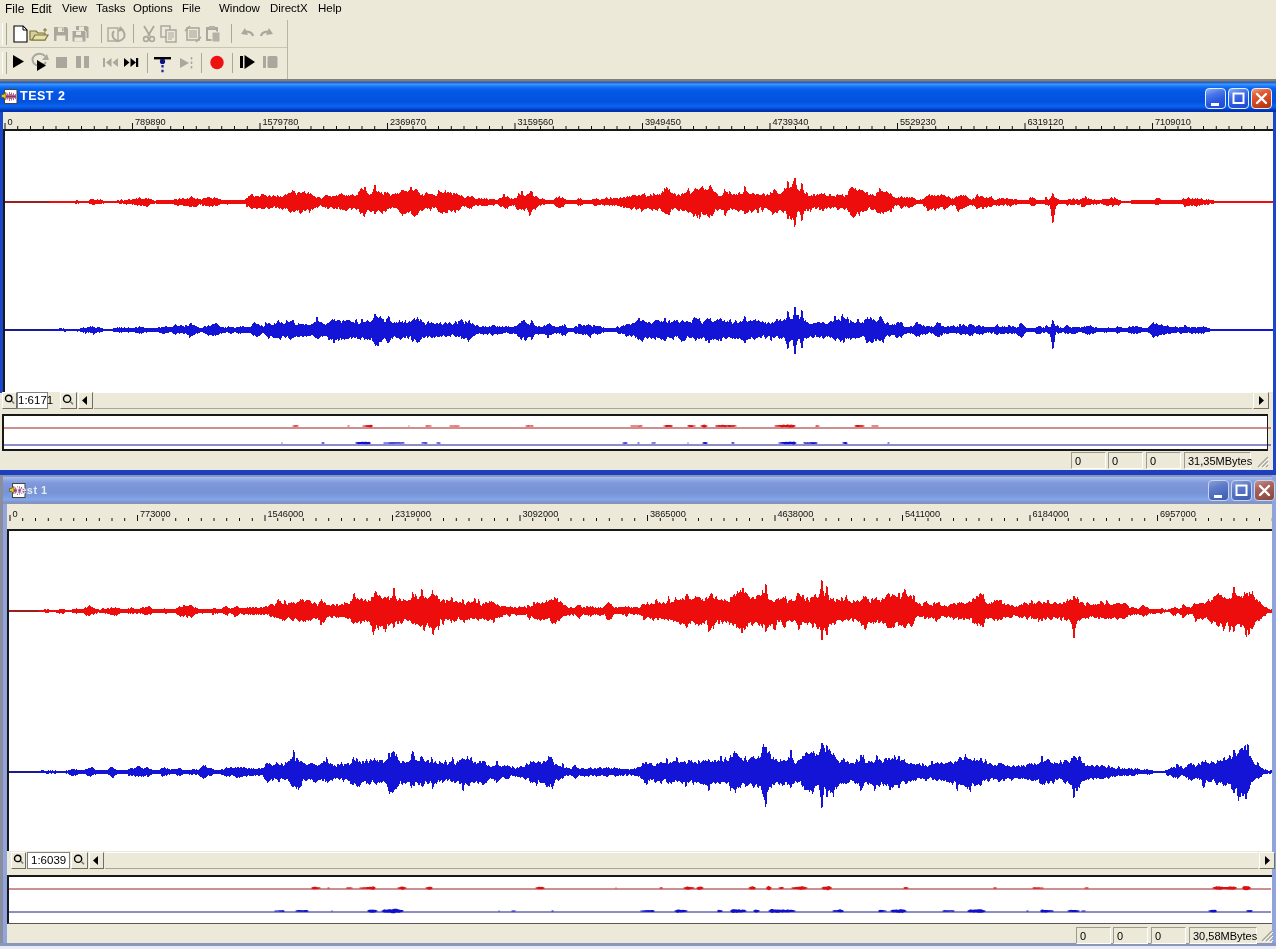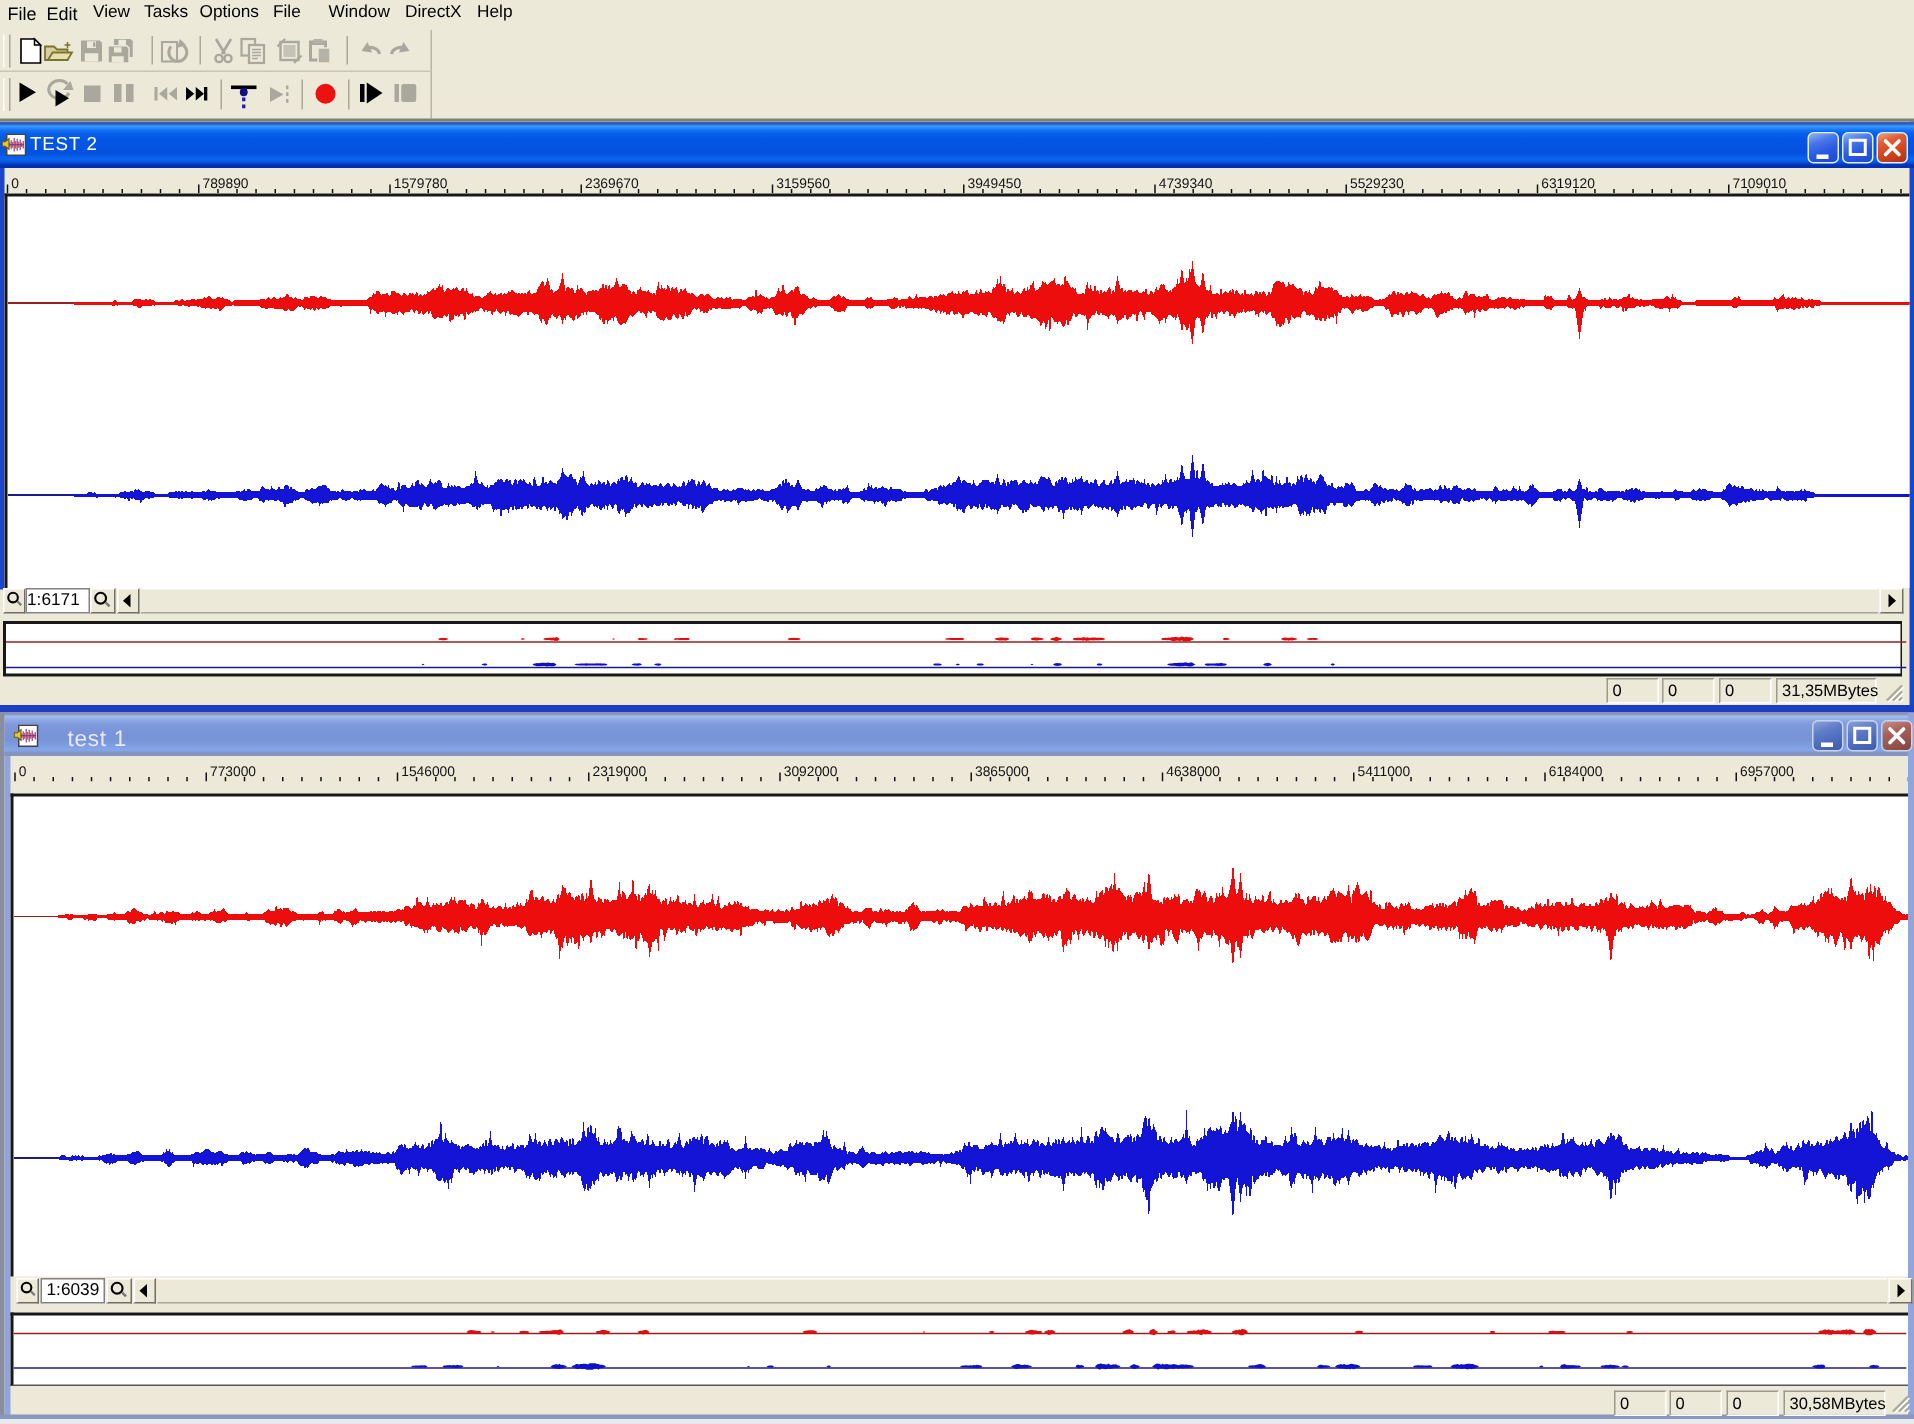--- a/index.html
+++ b/index.html
@@ -143,21 +143,21 @@
           <line x1="8.5" y1="3.0" x2="8.5" y2="12.0" stroke="#b04f84" stroke-width="0.9"></line>
           <line x1="9.5" y1="5.0" x2="9.5" y2="10.0" stroke="#b04f84" stroke-width="0.9"></line>
           <line x1="10.5" y1="3.5" x2="10.5" y2="11.5" stroke="#b04f84" stroke-width="0.9"></line>
           <line x1="11.5" y1="5.5" x2="11.5" y2="9.5" stroke="#b04f84" stroke-width="0.9"></line>
           <line x1="12.5" y1="4.0" x2="12.5" y2="11.0" stroke="#b04f84" stroke-width="0.9"></line>
           <line x1="13.5" y1="6.0" x2="13.5" y2="9.0" stroke="#b04f84" stroke-width="0.9"></line>
           <line x1="14.5" y1="5.0" x2="14.5" y2="10.0" stroke="#b04f84" stroke-width="0.9"></line>
           <line x1="5" y1="7.5" x2="15" y2="7.5" stroke="#70355c" stroke-width="0.8"></line>
           <path d="M0.5 5.5 h2 l2.5 -2 v7 l-2.5 -2 h-2 z" fill="#e0c83c" stroke="#6a5a10" stroke-width="0.8"></path>
         </svg></div>
-      <span class="abs" style="left:20px;top:8px;font-size:12.5px;font-weight:normal;color:#fff;letter-spacing:0.5px">TEST 2</span>
+      <span class="abs" style="left:20px;top:8px;font-size:12.5px;font-weight:bold;color:#fff;letter-spacing:0.5px">TEST 2</span>
       <div class="abs" style="left:1203px;top:7px;width:72px;white-space:nowrap"><div style="width:21px;height:21px;border-radius:4px;border:1px solid #dff0ff;background:linear-gradient(160deg,#8fb2f8 0%,#4a77ea 30%,#2a5ae0 60%,#1d48cc 100%);box-sizing:border-box;display:inline-block;margin-left:2px;vertical-align:top"><svg width="17" height="17" style="display:block;margin:1px">
             <rect x="4" y="13" width="8" height="3" fill="#fff"></rect>
           </svg></div><div style="width:21px;height:21px;border-radius:4px;border:1px solid #dff0ff;background:linear-gradient(160deg,#8fb2f8 0%,#4a77ea 30%,#2a5ae0 60%,#1d48cc 100%);box-sizing:border-box;display:inline-block;margin-left:2px;vertical-align:top"><svg width="17" height="17" style="display:block;margin:1px">
             <rect x="3.5" y="3.5" width="10" height="9.5" fill="none" stroke="#fff" stroke-width="2"></rect>
           </svg></div><div style="width:21px;height:21px;border-radius:4px;border:1px solid #dff0ff;background:linear-gradient(160deg,#f0a080 0%,#e35b36 28%,#d44a20 55%,#b03010 100%);box-sizing:border-box;display:inline-block;margin-left:2px;vertical-align:top"><svg width="17" height="17" style="display:block;margin:1px">
             <path d="M4 4 L13 13 M13 4 L4 13" stroke="#fff" stroke-width="2.4" stroke-linecap="round"></path>
           </svg></div></div>
     </div>
     <div class="abs" style="left:3px;top:31px;width:1270px;height:17px">
       <svg width="1270" height="17" style="display:block">
@@ -280,21 +280,21 @@
         <polygon points="0,71 1,71 2,71 3,71 4,71 5,71 6,71 7,71 8,71 9,71 10,71 11,71 12,71 13,71 14,71 15,71 16,71 17,71 18,71 19,71 20,71 21,71 22,71 23,71 24,71 25,71 26,71 27,71 28,71 29,71 30,71 31,71 32,71 33,71 34,71 35,71 36,71 37,71 38,71 39,71 40,71 41,71 42,71 43,71 44,70 45,70 46,70 47,70 48,70 49,70 50,70 51,70 52,70 53,70 54,70 55,70 56,70 57,70 58,70 59,70 60,70 61,70 62,70 63,70 64,70 65,70 66,70 67,70 68,70 69,70 70,70 71,69 72,69 73,70 74,70 75,70 76,70 77,70 78,70 79,70 80,70 81,70 82,70 83,70 84,69 85,68 86,68 87,68 88,68 89,69 90,69 91,69 92,68 93,69 94,69 95,68 96,69 97,69 98,70 99,70 100,70 101,70 102,70 103,70 104,70 105,70 106,70 107,70 108,70 109,70 110,70 111,70 112,69 113,69 114,70 115,69 116,68 117,69 118,70 119,69 120,69 121,69 122,69 123,68 124,68 125,69 126,69 127,68 128,68 129,68 130,68 131,67 132,68 133,67 134,66 135,67 136,68 137,68 138,68 139,68 140,67 141,67 142,68 143,67 144,68 145,68 146,68 147,69 148,69 149,70 150,70 151,69 152,69 153,69 154,69 155,69 156,69 157,69 158,69 159,69 160,69 161,69 162,69 163,69 164,69 165,69 166,69 167,69 168,69 169,68 170,68 171,68 172,69 173,68 174,67 175,68 176,68 177,67 178,67 179,68 180,68 181,68 182,67 183,68 184,67 185,67 186,65 187,65 188,67 189,67 190,68 191,68 192,67 193,68 194,68 195,68 196,69 197,69 198,67 199,67 200,67 201,68 202,66 203,66 204,66 205,67 206,67 207,68 208,67 209,66 210,67 211,67 212,67 213,68 214,68 215,68 216,69 217,69 218,69 219,69 220,69 221,69 222,69 223,69 224,69 225,69 226,69 227,69 228,69 229,69 230,69 231,69 232,69 233,69 234,69 235,69 236,69 237,69 238,69 239,69 240,68 241,67 242,67 243,67 244,64 245,66 246,63 247,63 248,64 249,66 250,65 251,65 252,65 253,64 254,66 255,67 256,63 257,63 258,63 259,64 260,64 261,65 262,66 263,66 264,64 265,65 266,66 267,66 268,64 269,65 270,64 271,66 272,65 273,63 274,66 275,65 276,66 277,66 278,65 279,66 280,63 281,64 282,63 283,62 284,61 285,63 286,61 287,61 288,58 289,61 290,59 291,64 292,63 293,61 294,61 295,62 296,62 297,61 298,62 299,60 300,61 301,63 302,63 303,61 304,61 305,64 306,61 307,64 308,65 309,65 310,64 311,67 312,66 313,66 314,66 315,67 316,68 317,67 318,66 319,67 320,64 321,64 322,63 323,65 324,66 325,64 326,66 327,65 328,65 329,64 330,66 331,64 332,65 333,65 334,63 335,64 336,62 337,63 338,64 339,64 340,65 341,64 342,65 343,64 344,65 345,64 346,65 347,63 348,62 349,65 350,65 351,64 352,64 353,63 354,60 355,59 356,57 357,56 358,60 359,58 360,54 361,57 362,62 363,61 364,64 365,63 366,63 367,62 368,60 369,57 370,51 371,57 372,63 373,60 374,60 375,62 376,61 377,61 378,64 379,64 380,59 381,63 382,61 383,61 384,63 385,64 386,66 387,63 388,63 389,63 390,62 391,63 392,62 393,63 394,63 395,61 396,61 397,57 398,61 399,58 400,62 401,58 402,62 403,60 404,60 405,58 406,54 407,57 408,60 409,60 410,58 411,58 412,59 413,59 414,62 415,62 416,65 417,63 418,64 419,66 420,62 421,63 422,60 423,63 424,63 425,63 426,64 427,62 428,64 429,64 430,65 431,64 432,66 433,61 434,57 435,63 436,59 437,62 438,61 439,63 440,59 441,60 442,63 443,60 444,62 445,61 446,60 447,64 448,64 449,61 450,63 451,62 452,61 453,64 454,64 455,65 456,64 457,65 458,66 459,67 460,67 461,66 462,65 463,65 464,66 465,66 466,65 467,65 468,66 469,67 470,68 471,68 472,68 473,67 474,67 475,68 476,67 477,68 478,68 479,67 480,68 481,67 482,67 483,69 484,68 485,68 486,68 487,68 488,68 489,68 490,69 491,69 492,69 493,68 494,67 495,67 496,67 497,66 498,67 499,60 500,66 501,66 502,65 503,66 504,66 505,68 506,67 507,68 508,68 509,67 510,67 511,67 512,66 513,64 514,61 515,64 516,63 517,57 518,62 519,65 520,65 521,64 522,63 523,62 524,64 525,60 526,60 527,59 528,63 529,66 530,65 531,65 532,66 533,66 534,68 535,68 536,68 537,67 538,68 539,68 540,69 541,69 542,69 543,69 544,69 545,69 546,69 547,69 548,69 549,68 550,67 551,66 552,67 553,66 554,65 555,66 556,68 557,66 558,67 559,68 560,68 561,69 562,69 563,69 564,69 565,69 566,69 567,69 568,69 569,69 570,69 571,69 572,68 573,67 574,68 575,67 576,67 577,69 578,69 579,69 580,69 581,69 582,69 583,69 584,69 585,69 586,69 587,68 588,68 589,68 590,68 591,67 592,68 593,67 594,69 595,69 596,68 597,68 598,68 599,68 600,68 601,66 602,67 603,68 604,68 605,67 606,65 607,68 608,67 609,67 610,67 611,67 612,67 613,68 614,67 615,66 616,66 617,68 618,66 619,66 620,67 621,66 622,65 623,66 624,65 625,66 626,66 627,64 628,64 629,64 630,63 631,65 632,64 633,66 634,63 635,65 636,65 637,63 638,64 639,62 640,62 641,66 642,65 643,65 644,65 645,65 646,62 647,65 648,64 649,61 650,64 651,65 652,63 653,64 654,63 655,64 656,64 657,60 658,61 659,60 660,55 661,60 662,53 663,61 664,58 665,58 666,64 667,61 668,63 669,63 670,61 671,65 672,64 673,63 674,64 675,65 676,64 677,62 678,61 679,64 680,60 681,63 682,59 683,59 684,56 685,63 686,62 687,62 688,60 689,60 690,56 691,58 692,57 693,59 694,58 695,57 696,56 697,56 698,54 699,59 700,58 701,58 702,60 703,58 704,59 705,51 706,56 707,57 708,59 709,61 710,60 711,62 712,61 713,65 714,65 715,65 716,65 717,64 718,65 719,60 720,57 721,63 722,59 723,63 724,63 725,58 726,63 727,62 728,65 729,61 730,64 731,63 732,64 733,63 734,61 735,60 736,65 737,62 738,64 739,58 740,53 741,58 742,62 743,60 744,64 745,62 746,64 747,62 748,62 749,62 750,64 751,63 752,63 753,62 754,64 755,64 756,64 757,63 758,64 759,60 760,65 761,66 762,63 763,63 764,65 765,63 766,60 767,63 768,61 769,58 770,59 771,58 772,62 773,62 774,64 775,62 776,64 777,61 778,60 779,60 780,55 781,60 782,54 783,47 784,54 785,59 786,54 787,58 788,48 789,51 790,43 791,51 792,57 793,59 794,60 795,61 796,56 797,49 798,56 799,62 800,62 801,64 802,59 803,65 804,65 805,65 806,64 807,65 808,66 809,60 810,65 811,64 812,63 813,64 814,64 815,62 816,64 817,61 818,65 819,62 820,63 821,65 822,66 823,64 824,66 825,61 826,65 827,65 828,66 829,64 830,66 831,66 832,63 833,63 834,65 835,63 836,65 837,63 838,64 839,66 840,66 841,63 842,65 843,63 844,58 845,57 846,56 847,56 848,56 849,58 850,57 851,57 852,60 853,61 854,57 855,59 856,59 857,58 858,60 859,61 860,62 861,61 862,61 863,62 864,66 865,63 866,63 867,65 868,62 869,65 870,66 871,64 872,60 873,62 874,60 875,55 876,60 877,60 878,61 879,61 880,61 881,60 882,61 883,60 884,63 885,62 886,62 887,64 888,66 889,65 890,67 891,67 892,67 893,66 894,67 895,68 896,65 897,66 898,67 899,66 900,67 901,66 902,65 903,67 904,66 905,67 906,66 907,66 908,67 909,67 910,68 911,69 912,69 913,69 914,69 915,68 916,69 917,68 918,68 919,67 920,67 921,65 922,66 923,64 924,63 925,63 926,66 927,63 928,65 929,64 930,65 931,66 932,64 933,63 934,65 935,65 936,63 937,64 938,64 939,64 940,65 941,66 942,66 943,65 944,65 945,67 946,68 947,67 948,68 949,68 950,66 951,65 952,66 953,65 954,65 955,65 956,63 957,65 958,64 959,65 960,64 961,63 962,66 963,66 964,68 965,68 966,69 967,68 968,67 969,68 970,68 971,65 972,63 973,63 974,66 975,65 976,65 977,65 978,65 979,67 980,67 981,66 982,67 983,67 984,66 985,67 986,65 987,65 988,68 989,69 990,69 991,69 992,68 993,68 994,67 995,68 996,67 997,67 998,67 999,68 1000,68 1001,67 1002,67 1003,68 1004,68 1005,68 1006,68 1007,68 1008,69 1009,68 1010,68 1011,68 1012,69 1013,69 1014,69 1015,69 1016,69 1017,69 1018,69 1019,69 1020,69 1021,69 1022,69 1023,69 1024,69 1025,65 1026,67 1027,66 1028,67 1029,66 1030,68 1031,69 1032,69 1033,69 1034,69 1035,69 1036,69 1037,69 1038,69 1039,69 1040,68 1041,65 1042,67 1043,69 1044,68 1045,68 1046,66 1047,64 1048,61 1049,64 1050,67 1051,67 1052,68 1053,68 1054,69 1055,69 1056,69 1057,69 1058,69 1059,69 1060,69 1061,69 1062,69 1063,68 1064,69 1065,67 1066,69 1067,69 1068,67 1069,68 1070,69 1071,68 1072,68 1073,69 1074,69 1075,68 1076,68 1077,67 1078,67 1079,67 1080,66 1081,64 1082,68 1083,67 1084,68 1085,68 1086,68 1087,69 1088,69 1089,68 1090,69 1091,69 1092,69 1093,69 1094,69 1095,69 1096,69 1097,68 1098,68 1099,68 1100,68 1101,68 1102,68 1103,68 1104,68 1105,67 1106,66 1107,67 1108,68 1109,68 1110,65 1111,68 1112,67 1113,69 1114,69 1115,69 1116,70 1117,70 1118,70 1119,70 1120,70 1121,70 1122,70 1123,70 1124,70 1125,70 1126,69 1127,69 1128,69 1129,69 1130,69 1131,69 1132,69 1133,69 1134,69 1135,69 1136,69 1137,69 1138,69 1139,69 1140,69 1141,69 1142,69 1143,69 1144,69 1145,69 1146,69 1147,69 1148,69 1149,69 1150,68 1151,67 1152,67 1153,68 1154,66 1155,68 1156,69 1157,69 1158,69 1159,69 1160,69 1161,69 1162,69 1163,69 1164,69 1165,69 1166,69 1167,69 1168,69 1169,69 1170,69 1171,69 1172,69 1173,69 1174,69 1175,69 1176,69 1177,69 1178,67 1179,68 1180,68 1181,68 1182,67 1183,66 1184,65 1185,68 1186,68 1187,67 1188,68 1189,68 1190,67 1191,68 1192,67 1193,68 1194,68 1195,69 1196,67 1197,68 1198,69 1199,69 1200,69 1201,68 1202,69 1203,68 1204,69 1205,69 1206,69 1207,69 1208,69 1209,70 1210,70 1211,70 1212,70 1213,70 1214,70 1215,70 1216,70 1217,70 1218,70 1219,70 1220,70 1221,70 1222,70 1223,70 1224,70 1225,70 1226,70 1227,70 1228,70 1229,70 1230,70 1231,70 1232,70 1233,70 1234,70 1235,70 1236,70 1237,70 1238,70 1239,70 1240,70 1241,70 1242,70 1243,70 1244,70 1245,70 1246,70 1247,70 1248,70 1249,70 1250,70 1251,70 1252,70 1253,70 1254,70 1255,70 1256,70 1257,70 1258,70 1259,70 1260,70 1261,70 1262,70 1263,70 1264,70 1265,70 1266,70 1267,70 1268,70 1268,72 1267,72 1266,72 1265,72 1264,72 1263,72 1262,72 1261,72 1260,72 1259,72 1258,72 1257,72 1256,72 1255,72 1254,72 1253,72 1252,72 1251,72 1250,72 1249,72 1248,72 1247,72 1246,72 1245,72 1244,72 1243,72 1242,72 1241,72 1240,72 1239,72 1238,72 1237,72 1236,72 1235,72 1234,72 1233,72 1232,72 1231,72 1230,72 1229,72 1228,72 1227,72 1226,72 1225,72 1224,72 1223,72 1222,72 1221,72 1220,72 1219,72 1218,72 1217,72 1216,72 1215,72 1214,72 1213,72 1212,72 1211,72 1210,72 1209,72 1208,73 1207,73 1206,73 1205,72 1204,74 1203,74 1202,74 1201,73 1200,74 1199,74 1198,73 1197,75 1196,73 1195,75 1194,75 1193,74 1192,75 1191,76 1190,75 1189,75 1188,74 1187,75 1186,75 1185,74 1184,75 1183,75 1182,75 1181,75 1180,77 1179,75 1178,73 1177,73 1176,73 1175,73 1174,73 1173,73 1172,73 1171,73 1170,73 1169,73 1168,73 1167,73 1166,73 1165,73 1164,73 1163,73 1162,73 1161,73 1160,73 1159,73 1158,73 1157,73 1156,73 1155,73 1154,73 1153,74 1152,74 1151,74 1150,74 1149,73 1148,73 1147,73 1146,73 1145,73 1144,73 1143,73 1142,73 1141,73 1140,73 1139,73 1138,73 1137,73 1136,73 1135,73 1134,73 1133,73 1132,73 1131,73 1130,73 1129,73 1128,73 1127,73 1126,73 1125,72 1124,72 1123,72 1122,72 1121,72 1120,72 1119,72 1118,72 1117,72 1116,72 1115,73 1114,74 1113,75 1112,74 1111,74 1110,74 1109,74 1108,77 1107,74 1106,74 1105,74 1104,74 1103,75 1102,75 1101,75 1100,74 1099,74 1098,74 1097,73 1096,73 1095,72 1094,73 1093,73 1092,73 1091,74 1090,73 1089,73 1088,74 1087,73 1086,73 1085,74 1084,74 1083,74 1082,74 1081,74 1080,75 1079,77 1078,74 1077,78 1076,74 1075,73 1074,74 1073,74 1072,74 1071,73 1070,73 1069,74 1068,74 1067,74 1066,74 1065,74 1064,73 1063,74 1062,75 1061,73 1060,73 1059,73 1058,73 1057,73 1056,73 1055,73 1054,73 1053,73 1052,76 1051,75 1050,81 1049,88 1048,95 1047,88 1046,81 1045,74 1044,74 1043,75 1042,74 1041,74 1040,74 1039,73 1038,73 1037,73 1036,73 1035,73 1034,73 1033,73 1032,73 1031,73 1030,74 1029,76 1028,75 1027,75 1026,75 1025,74 1024,73 1023,73 1022,73 1021,73 1020,73 1019,73 1018,73 1017,73 1016,73 1015,73 1014,73 1013,73 1012,73 1011,74 1010,74 1009,73 1008,75 1007,74 1006,75 1005,76 1004,75 1003,74 1002,75 1001,74 1000,73 999,74 998,75 997,74 996,74 995,74 994,75 993,75 992,74 991,75 990,74 989,74 988,74 987,75 986,76 985,76 984,76 983,75 982,77 981,77 980,75 979,76 978,81 977,75 976,76 975,76 974,78 973,77 972,79 971,77 970,75 969,75 968,74 967,75 966,74 965,74 964,74 963,76 962,75 961,77 960,76 959,78 958,77 957,78 956,78 955,78 954,80 953,81 952,79 951,76 950,75 949,74 948,74 947,75 946,74 945,74 944,75 943,76 942,78 941,77 940,78 939,79 938,77 937,76 936,76 935,76 934,79 933,76 932,77 931,80 930,80 929,77 928,77 927,80 926,78 925,78 924,79 923,81 922,78 921,75 920,75 919,76 918,74 917,73 916,73 915,73 914,73 913,73 912,73 911,73 910,74 909,74 908,75 907,76 906,76 905,76 904,77 903,77 902,75 901,75 900,76 899,75 898,76 897,78 896,78 895,76 894,75 893,74 892,74 891,75 890,74 889,77 888,78 887,77 886,85 885,77 884,81 883,80 882,80 881,82 880,79 879,83 878,83 877,80 876,83 875,83 874,81 873,83 872,82 871,79 870,79 869,78 868,80 867,79 866,79 865,76 864,76 863,77 862,81 861,80 860,80 859,80 858,82 857,81 856,79 855,84 854,85 853,81 852,81 851,86 850,85 849,87 848,87 847,84 846,86 845,81 844,81 843,81 842,77 841,77 840,78 839,79 838,76 837,78 836,76 835,77 834,80 833,78 832,79 831,75 830,76 829,76 828,77 827,76 826,77 825,78 824,75 823,78 822,77 821,78 820,77 819,79 818,81 817,79 816,78 815,81 814,77 813,76 812,77 811,79 810,77 809,76 808,78 807,77 806,82 805,79 804,78 803,83 802,77 801,79 800,81 799,80 798,86 797,93 796,86 795,81 794,81 793,80 792,82 791,90 790,98 789,93 788,85 787,89 786,89 785,86 784,85 783,91 782,85 781,81 780,78 779,83 778,80 777,81 776,80 775,79 774,79 773,81 772,84 771,80 770,82 769,82 768,85 767,82 766,81 765,80 764,79 763,79 762,77 761,77 760,77 759,77 758,82 757,80 756,77 755,76 754,79 753,85 752,78 751,79 750,78 749,80 748,80 747,83 746,82 745,78 744,81 743,81 742,82 741,82 740,85 739,81 738,79 737,80 736,78 735,79 734,82 733,79 732,80 731,79 730,79 729,77 728,79 727,79 726,76 725,79 724,79 723,79 722,81 721,82 720,89 719,78 718,80 717,79 716,79 715,78 714,78 713,81 712,80 711,77 710,80 709,83 708,83 707,87 706,82 705,86 704,87 703,86 702,84 701,83 700,85 699,83 698,84 697,82 696,80 695,93 694,82 693,86 692,88 691,82 690,84 689,87 688,84 687,83 686,82 685,81 684,81 683,82 682,81 681,79 680,79 679,81 678,80 677,80 676,77 675,79 674,80 673,80 672,77 671,78 670,77 669,77 668,80 667,77 666,79 665,83 664,85 663,82 662,84 661,83 660,83 659,80 658,81 657,81 656,79 655,77 654,77 653,80 652,80 651,79 650,79 649,77 648,79 647,80 646,78 645,78 644,78 643,77 642,77 641,78 640,78 639,78 638,79 637,82 636,79 635,78 634,77 633,79 632,78 631,79 630,76 629,76 628,79 627,78 626,79 625,76 624,78 623,76 622,78 621,75 620,76 619,78 618,76 617,75 616,76 615,76 614,75 613,75 612,75 611,74 610,74 609,75 608,74 607,75 606,74 605,74 604,75 603,74 602,74 601,74 600,74 599,75 598,73 597,74 596,73 595,75 594,73 593,74 592,74 591,75 590,75 589,75 588,74 587,73 586,73 585,73 584,73 583,73 582,73 581,73 580,73 579,73 578,73 577,74 576,74 575,75 574,74 573,75 572,74 571,73 570,73 569,73 568,73 567,73 566,73 565,73 564,73 563,73 562,73 561,73 560,73 559,75 558,77 557,76 556,76 555,77 554,77 553,77 552,76 551,76 550,74 549,74 548,73 547,73 546,73 545,73 544,73 543,73 542,73 541,73 540,73 539,74 538,74 537,73 536,74 535,75 534,74 533,75 532,76 531,78 530,79 529,78 528,78 527,81 526,81 525,88 524,81 523,81 522,77 521,77 520,80 519,80 518,77 517,80 516,79 515,78 514,78 513,79 512,79 511,77 510,75 509,74 508,75 507,74 506,75 505,75 504,75 503,78 502,78 501,77 500,78 499,75 498,76 497,75 496,76 495,76 494,75 493,74 492,73 491,73 490,73 489,74 488,75 487,74 486,74 485,74 484,74 483,74 482,75 481,75 480,75 479,75 478,75 477,75 476,75 475,74 474,74 473,75 472,75 471,74 470,74 469,76 468,75 467,77 466,78 465,77 464,78 463,76 462,77 461,74 460,75 459,76 458,74 457,75 456,77 455,79 454,79 453,81 452,77 451,81 450,82 449,80 448,78 447,82 446,81 445,80 444,78 443,81 442,82 441,82 440,82 439,80 438,82 437,83 436,82 435,82 434,81 433,81 432,77 431,77 430,76 429,78 428,77 427,76 426,81 425,79 424,78 423,77 422,78 421,76 420,77 419,78 418,79 417,80 416,80 415,79 414,81 413,83 412,85 411,84 410,85 409,86 408,85 407,84 406,81 405,79 404,83 403,80 402,82 401,82 400,85 399,81 398,85 397,85 396,81 395,83 394,79 393,79 392,78 391,77 390,77 389,77 388,77 387,76 386,79 385,76 384,79 383,77 382,80 381,80 380,82 379,78 378,82 377,83 376,81 375,81 374,79 373,79 372,82 371,81 370,85 369,81 368,79 367,80 366,82 365,80 364,80 363,78 362,81 361,81 360,85 359,86 358,83 357,81 356,84 355,83 354,79 353,78 352,78 351,79 350,78 349,77 348,77 347,80 346,77 345,77 344,77 343,78 342,79 341,80 340,80 339,79 338,79 337,79 336,78 335,79 334,76 333,76 332,80 331,76 330,77 329,78 328,78 327,77 326,75 325,77 324,77 323,80 322,76 321,76 320,77 319,75 318,77 317,76 316,74 315,74 314,76 313,76 312,77 311,76 310,78 309,77 308,78 307,79 306,77 305,84 304,80 303,78 302,78 301,81 300,79 299,80 298,79 297,83 296,82 295,85 294,78 293,80 292,80 291,79 290,81 289,81 288,81 287,80 286,81 285,82 284,81 283,80 282,76 281,79 280,76 279,77 278,78 277,79 276,76 275,78 274,78 273,75 272,76 271,78 270,76 269,75 268,77 267,77 266,77 265,77 264,79 263,78 262,77 261,76 260,79 259,77 258,78 257,78 256,78 255,77 254,77 253,77 252,80 251,76 250,77 249,77 248,77 247,79 246,78 245,76 244,76 243,75 242,78 241,74 240,73 239,73 238,73 237,73 236,73 235,73 234,73 233,73 232,73 231,73 230,73 229,73 228,73 227,73 226,73 225,73 224,73 223,73 222,74 221,73 220,73 219,73 218,73 217,73 216,73 215,73 214,74 213,74 212,75 211,75 210,75 209,74 208,75 207,76 206,74 205,76 204,76 203,74 202,76 201,75 200,75 199,74 198,76 197,74 196,73 195,74 194,73 193,74 192,75 191,76 190,76 189,76 188,76 187,75 186,76 185,76 184,76 183,75 182,75 181,75 180,75 179,75 178,75 177,74 176,74 175,74 174,74 173,75 172,75 171,74 170,74 169,74 168,73 167,73 166,73 165,73 164,73 163,73 162,73 161,73 160,73 159,73 158,73 157,73 156,73 155,73 154,73 153,73 152,73 151,73 150,72 149,73 148,73 147,73 146,73 145,73 144,74 143,75 142,76 141,76 140,74 139,75 138,75 137,74 136,75 135,75 134,74 133,74 132,75 131,74 130,74 129,74 128,73 127,74 126,73 125,73 124,73 123,73 122,73 121,74 120,73 119,73 118,73 117,72 116,73 115,73 114,73 113,72 112,72 111,72 110,72 109,72 108,72 107,72 106,72 105,72 104,72 103,72 102,72 101,72 100,72 99,72 98,73 97,72 96,73 95,73 94,73 93,73 92,73 91,73 90,73 89,74 88,74 87,74 86,73 85,73 84,73 83,72 82,72 81,72 80,72 79,72 78,72 77,72 76,72 75,72 74,72 73,73 72,72 71,73 70,73 69,72 68,72 67,72 66,72 65,72 64,72 63,72 62,72 61,72 60,72 59,72 58,72 57,72 56,72 55,72 54,72 53,72 52,72 51,72 50,72 49,72 48,72 47,72 46,72 45,72 44,72 43,71 42,71 41,71 40,71 39,71 38,71 37,71 36,71 35,71 34,71 33,71 32,71 31,71 30,71 29,71 28,71 27,71 26,71 25,71 24,71 23,71 22,71 21,71 20,71 19,71 18,71 17,71 16,71 15,71 14,71 13,71 12,71 11,71 10,71 9,71 8,71 7,71 6,71 5,71 4,71 3,71 2,71 1,71 0,71" fill="#ee0d0d"></polygon>
         <polygon points="0,199 1,199 2,199 3,199 4,199 5,199 6,199 7,199 8,199 9,199 10,199 11,199 12,199 13,199 14,199 15,199 16,199 17,199 18,199 19,199 20,199 21,199 22,199 23,199 24,199 25,199 26,199 27,199 28,199 29,199 30,199 31,199 32,199 33,199 34,199 35,199 36,199 37,199 38,199 39,199 40,199 41,199 42,199 43,199 44,198 45,198 46,198 47,198 48,198 49,198 50,198 51,198 52,198 53,198 54,197 55,197 56,197 57,198 58,197 59,198 60,198 61,198 62,198 63,198 64,198 65,198 66,198 67,198 68,198 69,198 70,198 71,198 72,198 73,198 74,198 75,197 76,197 77,197 78,196 79,197 80,197 81,197 82,196 83,196 84,197 85,195 86,196 87,195 88,196 89,196 90,197 91,197 92,196 93,196 94,196 95,197 96,197 97,197 98,198 99,198 100,198 101,198 102,198 103,198 104,198 105,198 106,198 107,198 108,197 109,197 110,197 111,197 112,196 113,197 114,196 115,197 116,196 117,197 118,197 119,196 120,197 121,197 122,197 123,196 124,197 125,197 126,197 127,197 128,197 129,197 130,196 131,196 132,197 133,196 134,195 135,196 136,196 137,196 138,196 139,197 140,197 141,197 142,197 143,197 144,197 145,197 146,197 147,197 148,197 149,197 150,197 151,197 152,197 153,196 154,196 155,197 156,196 157,196 158,195 159,197 160,195 161,195 162,196 163,196 164,196 165,196 166,196 167,196 168,196 169,194 170,193 171,194 172,195 173,195 174,195 175,196 176,193 177,195 178,195 179,196 180,195 181,193 182,195 183,195 184,195 185,192 186,192 187,192 188,195 189,193 190,195 191,195 192,196 193,196 194,197 195,197 196,197 197,197 198,197 199,195 200,195 201,196 202,195 203,194 204,195 205,195 206,194 207,193 208,193 209,193 210,192 211,192 212,192 213,194 214,194 215,196 216,196 217,196 218,196 219,197 220,196 221,197 222,197 223,195 224,196 225,196 226,196 227,196 228,196 229,197 230,197 231,196 232,196 233,196 234,197 235,195 236,196 237,195 238,195 239,196 240,196 241,196 242,196 243,196 244,195 245,197 246,195 247,194 248,192 249,191 250,192 251,193 252,192 253,194 254,192 255,195 256,194 257,194 258,196 259,196 260,194 261,189 262,195 263,192 264,192 265,192 266,194 267,194 268,194 269,193 270,191 271,194 272,190 273,189 274,189 275,193 276,191 277,192 278,193 279,194 280,192 281,191 282,188 283,191 284,192 285,190 286,191 287,189 288,189 289,190 290,194 291,194 292,194 293,194 294,191 295,194 296,192 297,194 298,192 299,194 300,193 301,193 302,194 303,194 304,194 305,194 306,193 307,193 308,193 309,191 310,192 311,190 312,183 313,188 314,191 315,192 316,190 317,192 318,193 319,194 320,192 321,195 322,192 323,192 324,192 325,190 326,190 327,188 328,189 329,188 330,189 331,191 332,189 333,188 334,190 335,188 336,192 337,192 338,189 339,188 340,192 341,189 342,188 343,190 344,188 345,190 346,191 347,192 348,190 349,192 350,193 351,186 352,189 353,193 354,193 355,193 356,191 357,185 358,191 359,190 360,192 361,190 362,189 363,190 364,191 365,191 366,192 367,189 368,188 369,186 370,181 371,185 372,186 373,187 374,187 375,185 376,185 377,188 378,188 379,189 380,192 381,190 382,187 383,188 384,183 385,189 386,191 387,192 388,193 389,191 390,192 391,192 392,190 393,193 394,189 395,190 396,192 397,190 398,190 399,193 400,189 401,190 402,193 403,191 404,190 405,191 406,192 407,188 408,190 409,187 410,187 411,190 412,186 413,185 414,190 415,189 416,187 417,191 418,191 419,190 420,194 421,193 422,192 423,190 424,191 425,193 426,191 427,192 428,191 429,193 430,193 431,192 432,192 433,193 434,193 435,191 436,192 437,194 438,193 439,192 440,191 441,191 442,193 443,194 444,191 445,192 446,193 447,194 448,193 449,194 450,191 451,189 452,193 453,192 454,189 455,191 456,188 457,189 458,189 459,193 460,192 461,189 462,192 463,191 464,189 465,190 466,193 467,192 468,191 469,194 470,195 471,194 472,194 473,194 474,196 475,196 476,196 477,195 478,195 479,196 480,195 481,196 482,196 483,196 484,195 485,196 486,195 487,194 488,194 489,194 490,194 491,196 492,195 493,196 494,195 495,196 496,196 497,195 498,196 499,196 500,195 501,195 502,196 503,195 504,196 505,196 506,196 507,196 508,196 509,195 510,195 511,195 512,194 513,195 514,192 515,191 516,193 517,188 518,191 519,187 520,191 521,190 522,193 523,192 524,194 525,193 526,191 527,188 528,191 529,193 530,195 531,195 532,196 533,195 534,195 535,196 536,196 537,196 538,196 539,194 540,195 541,195 542,193 543,194 544,192 545,193 546,193 547,195 548,195 549,195 550,196 551,196 552,195 553,197 554,195 555,195 556,196 557,194 558,195 559,194 560,192 561,196 562,197 563,197 564,197 565,197 566,197 567,197 568,197 569,196 570,196 571,194 572,196 573,195 574,191 575,194 576,192 577,195 578,194 579,193 580,195 581,194 582,194 583,193 584,194 585,194 586,194 587,196 588,195 589,193 590,195 591,195 592,195 593,195 594,195 595,195 596,196 597,197 598,196 599,197 600,197 601,197 602,197 603,197 604,197 605,197 606,197 607,197 608,197 609,197 610,197 611,197 612,195 613,195 614,197 615,196 616,195 617,195 618,194 619,194 620,196 621,193 622,192 623,194 624,192 625,194 626,193 627,192 628,191 629,193 630,191 631,190 632,190 633,188 634,186 635,188 636,191 637,189 638,189 639,190 640,191 641,191 642,191 643,193 644,189 645,192 646,193 647,193 648,191 649,191 650,189 651,189 652,189 653,189 654,189 655,191 656,190 657,190 658,192 659,189 660,185 661,189 662,192 663,192 664,188 665,190 666,193 667,189 668,192 669,189 670,190 671,189 672,189 673,189 674,192 675,191 676,191 677,189 678,189 679,191 680,191 681,192 682,189 683,191 684,192 685,190 686,192 687,191 688,188 689,186 690,187 691,187 692,188 693,189 694,187 695,188 696,191 697,193 698,193 699,189 700,191 701,188 702,189 703,186 704,189 705,187 706,188 707,192 708,190 709,192 710,188 711,191 712,187 713,189 714,188 715,188 716,186 717,190 718,190 719,189 720,189 721,192 722,190 723,191 724,191 725,188 726,189 727,193 728,193 729,191 730,190 731,188 732,192 733,192 734,192 735,190 736,189 737,193 738,188 739,188 740,183 741,188 742,192 743,190 744,190 745,191 746,188 747,191 748,189 749,189 750,189 751,187 752,192 753,189 754,190 755,191 756,190 757,192 758,188 759,193 760,191 761,191 762,194 763,191 764,192 765,193 766,192 767,191 768,192 769,193 770,189 771,191 772,185 773,190 774,191 775,188 776,188 777,191 778,189 779,190 780,187 781,190 782,184 783,177 784,184 785,188 786,188 787,188 788,188 789,180 790,172 791,180 792,188 793,180 794,188 795,189 796,183 797,176 798,183 799,190 800,189 801,190 802,192 803,190 804,193 805,193 806,193 807,193 808,192 809,193 810,191 811,193 812,191 813,192 814,190 815,192 816,192 817,191 818,191 819,192 820,193 821,193 822,193 823,193 824,191 825,192 826,189 827,191 828,191 829,189 830,182 831,187 832,190 833,188 834,188 835,190 836,190 837,180 838,186 839,187 840,188 841,188 842,189 843,184 844,191 845,193 846,186 847,193 848,189 849,192 850,192 851,191 852,191 853,185 854,191 855,190 856,193 857,191 858,192 859,193 860,186 861,190 862,186 863,185 864,190 865,186 866,185 867,189 868,189 869,187 870,190 871,189 872,192 873,189 874,188 875,185 876,186 877,186 878,190 879,191 880,193 881,192 882,193 883,190 884,194 885,194 886,195 887,193 888,194 889,193 890,194 891,194 892,191 893,191 894,192 895,192 896,190 897,192 898,193 899,196 900,196 901,196 902,196 903,196 904,196 905,195 906,195 907,196 908,196 909,194 910,194 911,191 912,191 913,192 914,194 915,192 916,194 917,195 918,194 919,195 920,196 921,195 922,195 923,195 924,195 925,196 926,195 927,196 928,196 929,195 930,194 931,194 932,191 933,192 934,192 935,192 936,193 937,196 938,194 939,196 940,196 941,196 942,195 943,195 944,196 945,195 946,195 947,195 948,194 949,195 950,196 951,196 952,195 953,196 954,195 955,192 956,194 957,196 958,192 959,194 960,195 961,194 962,196 963,195 964,193 965,193 966,192 967,194 968,194 969,195 970,196 971,195 972,196 973,194 974,194 975,195 976,196 977,195 978,194 979,196 980,196 981,196 982,196 983,196 984,196 985,196 986,196 987,196 988,196 989,196 990,196 991,194 992,193 993,194 994,196 995,196 996,196 997,195 998,196 999,195 1000,196 1001,196 1002,196 1003,195 1004,193 1005,195 1006,195 1007,197 1008,193 1009,196 1010,196 1011,197 1012,196 1013,196 1014,195 1015,192 1016,193 1017,191 1018,194 1019,195 1020,196 1021,197 1022,197 1023,197 1024,197 1025,197 1026,197 1027,197 1028,197 1029,197 1030,197 1031,196 1032,196 1033,195 1034,195 1035,195 1036,195 1037,197 1038,196 1039,197 1040,196 1041,194 1042,195 1043,196 1044,196 1045,196 1046,195 1047,191 1048,188 1049,191 1050,195 1051,195 1052,196 1053,193 1054,197 1055,196 1056,197 1057,197 1058,197 1059,196 1060,197 1061,194 1062,194 1063,195 1064,196 1065,196 1066,197 1067,196 1068,196 1069,196 1070,196 1071,196 1072,196 1073,196 1074,196 1075,197 1076,196 1077,196 1078,197 1079,195 1080,196 1081,195 1082,195 1083,194 1084,196 1085,194 1086,194 1087,196 1088,195 1089,197 1090,196 1091,196 1092,197 1093,197 1094,197 1095,197 1096,197 1097,197 1098,197 1099,197 1100,197 1101,197 1102,197 1103,196 1104,197 1105,197 1106,197 1107,197 1108,197 1109,197 1110,197 1111,196 1112,195 1113,196 1114,196 1115,196 1116,196 1117,197 1118,197 1119,197 1120,197 1121,197 1122,197 1123,196 1124,195 1125,196 1126,196 1127,195 1128,194 1129,196 1130,195 1131,195 1132,195 1133,196 1134,196 1135,196 1136,196 1137,197 1138,197 1139,197 1140,197 1141,197 1142,197 1143,197 1144,195 1145,196 1146,193 1147,192 1148,191 1149,192 1150,194 1151,192 1152,193 1153,194 1154,193 1155,195 1156,193 1157,193 1158,195 1159,195 1160,195 1161,195 1162,194 1163,195 1164,196 1165,196 1166,195 1167,197 1168,195 1169,197 1170,195 1171,196 1172,196 1173,197 1174,196 1175,196 1176,196 1177,196 1178,196 1179,196 1180,193 1181,195 1182,196 1183,196 1184,196 1185,197 1186,196 1187,196 1188,196 1189,196 1190,196 1191,197 1192,196 1193,196 1194,196 1195,196 1196,195 1197,197 1198,195 1199,196 1200,196 1201,196 1202,197 1203,197 1204,197 1205,198 1206,198 1207,198 1208,198 1209,198 1210,198 1211,198 1212,198 1213,198 1214,198 1215,198 1216,198 1217,198 1218,198 1219,198 1220,198 1221,198 1222,198 1223,198 1224,198 1225,198 1226,198 1227,198 1228,198 1229,198 1230,198 1231,198 1232,198 1233,198 1234,198 1235,198 1236,198 1237,198 1238,198 1239,198 1240,198 1241,198 1242,198 1243,198 1244,198 1245,198 1246,198 1247,198 1248,198 1249,198 1250,198 1251,198 1252,198 1253,198 1254,198 1255,198 1256,198 1257,198 1258,198 1259,198 1260,198 1261,198 1262,198 1263,198 1264,198 1265,198 1266,198 1267,198 1268,198 1268,200 1267,200 1266,200 1265,200 1264,200 1263,200 1262,200 1261,200 1260,200 1259,200 1258,200 1257,200 1256,200 1255,200 1254,200 1253,200 1252,200 1251,200 1250,200 1249,200 1248,200 1247,200 1246,200 1245,200 1244,200 1243,200 1242,200 1241,200 1240,200 1239,200 1238,200 1237,200 1236,200 1235,200 1234,200 1233,200 1232,200 1231,200 1230,200 1229,200 1228,200 1227,200 1226,200 1225,200 1224,200 1223,200 1222,200 1221,200 1220,200 1219,200 1218,200 1217,200 1216,200 1215,200 1214,200 1213,200 1212,200 1211,200 1210,200 1209,200 1208,200 1207,200 1206,200 1205,200 1204,201 1203,201 1202,201 1201,201 1200,201 1199,204 1198,203 1197,202 1196,203 1195,202 1194,202 1193,203 1192,202 1191,202 1190,203 1189,202 1188,202 1187,203 1186,203 1185,202 1184,202 1183,201 1182,203 1181,202 1180,202 1179,202 1178,202 1177,202 1176,203 1175,203 1174,202 1173,201 1172,201 1171,202 1170,202 1169,202 1168,202 1167,202 1166,202 1165,203 1164,203 1163,203 1162,202 1161,204 1160,203 1159,204 1158,204 1157,203 1156,204 1155,204 1154,204 1153,206 1152,206 1151,205 1150,205 1149,206 1148,207 1147,205 1146,204 1145,203 1144,202 1143,202 1142,201 1141,201 1140,201 1139,201 1138,201 1137,201 1136,201 1135,202 1134,202 1133,202 1132,203 1131,203 1130,202 1129,203 1128,203 1127,202 1126,203 1125,202 1124,202 1123,202 1122,201 1121,201 1120,201 1119,201 1118,201 1117,201 1116,201 1115,201 1114,202 1113,202 1112,203 1111,201 1110,201 1109,201 1108,201 1107,201 1106,201 1105,201 1104,201 1103,201 1102,201 1101,202 1100,201 1099,202 1098,201 1097,201 1096,201 1095,201 1094,201 1093,201 1092,201 1091,201 1090,202 1089,202 1088,203 1087,203 1086,202 1085,204 1084,204 1083,203 1082,204 1081,202 1080,203 1079,202 1078,202 1077,202 1076,201 1075,201 1074,201 1073,201 1072,202 1071,202 1070,204 1069,202 1068,203 1067,203 1066,203 1065,202 1064,202 1063,203 1062,203 1061,202 1060,203 1059,201 1058,201 1057,201 1056,202 1055,202 1054,202 1053,203 1052,202 1051,201 1050,208 1049,214 1048,221 1047,214 1046,208 1045,203 1044,203 1043,203 1042,202 1041,201 1040,201 1039,202 1038,202 1037,201 1036,202 1035,204 1034,202 1033,203 1032,203 1031,203 1030,201 1029,201 1028,201 1027,201 1026,201 1025,201 1024,201 1023,201 1022,201 1021,201 1020,202 1019,204 1018,205 1017,206 1016,207 1015,204 1014,206 1013,205 1012,204 1011,203 1010,202 1009,203 1008,202 1007,203 1006,203 1005,202 1004,202 1003,203 1002,203 1001,202 1000,202 999,203 998,203 997,203 996,203 995,203 994,202 993,203 992,205 991,202 990,204 989,202 988,201 987,202 986,203 985,202 984,201 983,202 982,201 981,203 980,202 979,202 978,203 977,204 976,202 975,203 974,204 973,203 972,203 971,203 970,201 969,202 968,205 967,205 966,204 965,205 964,205 963,204 962,202 961,204 960,204 959,203 958,203 957,203 956,204 955,204 954,202 953,202 952,202 951,203 950,202 949,202 948,202 947,202 946,202 945,202 944,202 943,203 942,203 941,203 940,202 939,203 938,202 937,207 936,203 935,206 934,206 933,206 932,206 931,204 930,205 929,203 928,203 927,202 926,203 925,202 924,201 923,204 922,203 921,203 920,204 919,202 918,204 917,204 916,203 915,206 914,206 913,204 912,206 911,206 910,204 909,204 908,202 907,203 906,202 905,203 904,202 903,202 902,202 901,203 900,203 899,203 898,204 897,206 896,207 895,206 894,205 893,207 892,207 891,207 890,204 889,204 888,204 887,204 886,204 885,206 884,206 883,204 882,204 881,207 880,206 879,211 878,212 877,210 876,208 875,212 874,208 873,209 872,208 871,212 870,207 869,210 868,213 867,211 866,213 865,209 864,212 863,211 862,213 861,211 860,207 859,205 858,205 857,205 856,207 855,206 854,207 853,207 852,207 851,207 850,208 849,206 848,208 847,206 846,211 845,206 844,208 843,208 842,207 841,208 840,207 839,216 838,208 837,209 836,212 835,209 834,209 833,208 832,207 831,210 830,210 829,207 828,208 827,206 826,206 825,207 824,206 823,205 822,206 821,205 820,207 819,207 818,208 817,206 816,205 815,207 814,207 813,205 812,207 811,205 810,204 809,208 808,206 807,207 806,205 805,205 804,207 803,207 802,207 801,208 800,206 799,207 798,214 797,220 796,214 795,209 794,207 793,210 792,210 791,219 790,227 789,219 788,210 787,208 786,211 785,209 784,214 783,221 782,214 781,211 780,208 779,206 778,206 777,209 776,206 775,208 774,208 773,205 772,205 771,205 770,206 769,208 768,205 767,208 766,212 765,205 764,205 763,205 762,206 761,208 760,208 759,204 758,204 757,207 756,207 755,207 754,206 753,206 752,208 751,207 750,209 749,209 748,207 747,207 746,206 745,210 744,206 743,210 742,208 741,210 740,214 739,210 738,210 737,208 736,210 735,206 734,209 733,208 732,208 731,207 730,209 729,207 728,207 727,208 726,206 725,207 724,205 723,206 722,207 721,208 720,208 719,206 718,206 717,208 716,212 715,207 714,209 713,210 712,208 711,209 710,207 709,210 708,207 707,209 706,209 705,209 704,215 703,209 702,209 701,211 700,208 699,206 698,206 697,209 696,207 695,207 694,209 693,207 692,207 691,211 690,209 689,208 688,206 687,206 686,207 685,207 684,207 683,206 682,205 681,209 680,209 679,211 678,209 677,212 676,209 675,209 674,208 673,206 672,205 671,206 670,205 669,208 668,209 667,206 666,207 665,207 664,207 663,205 662,208 661,208 660,212 659,208 658,209 657,208 656,209 655,208 654,206 653,209 652,205 651,208 650,209 649,208 648,205 647,209 646,207 645,207 644,206 643,208 642,208 641,205 640,206 639,207 638,211 637,211 636,208 635,209 634,208 633,210 632,205 631,208 630,205 629,205 628,204 627,205 626,206 625,205 624,204 623,205 622,205 621,206 620,203 619,203 618,203 617,203 616,202 615,203 614,203 613,203 612,202 611,201 610,201 609,201 608,201 607,201 606,201 605,201 604,201 603,201 602,201 601,201 600,201 599,201 598,202 597,201 596,203 595,203 594,203 593,203 592,204 591,203 590,203 589,202 588,204 587,203 586,206 585,207 584,204 583,205 582,203 581,203 580,204 579,203 578,205 577,203 576,203 575,203 574,203 573,203 572,202 571,204 570,202 569,202 568,201 567,201 566,201 565,201 564,201 563,201 562,202 561,204 560,205 559,203 558,204 557,205 556,202 555,202 554,203 553,202 552,202 551,203 550,202 549,202 548,204 547,203 546,205 545,203 544,206 543,208 542,205 541,204 540,204 539,203 538,203 537,203 536,203 535,203 534,203 533,204 532,203 531,203 530,203 529,205 528,207 527,210 526,207 525,206 524,206 523,206 522,208 521,209 520,211 519,207 518,206 517,209 516,209 515,207 514,205 513,206 512,204 511,202 510,204 509,202 508,202 507,204 506,203 505,203 504,203 503,202 502,202 501,201 500,202 499,202 498,202 497,203 496,203 495,203 494,203 493,203 492,204 491,203 490,203 489,203 488,204 487,206 486,202 485,203 484,202 483,203 482,204 481,203 480,203 479,203 478,204 477,202 476,203 475,203 474,202 473,203 472,203 471,203 470,205 469,205 468,205 467,206 466,207 465,208 464,210 463,211 462,206 461,208 460,207 459,209 458,206 457,209 456,206 455,205 454,208 453,204 452,206 451,206 450,206 449,204 448,204 447,203 446,206 445,206 444,204 443,206 442,205 441,207 440,206 439,204 438,204 437,207 436,204 435,207 434,206 433,206 432,206 431,205 430,207 429,207 428,206 427,208 426,207 425,206 424,205 423,208 422,206 421,205 420,206 419,208 418,205 417,208 416,208 415,211 414,211 413,211 412,214 411,208 410,209 409,208 408,212 407,211 406,206 405,205 404,208 403,208 402,206 401,205 400,209 399,205 398,208 397,207 396,209 395,209 394,206 393,208 392,206 391,207 390,205 389,205 388,207 387,208 386,207 385,212 384,210 383,214 382,209 381,210 380,206 379,208 378,208 377,210 376,213 375,209 374,213 373,217 372,213 371,214 370,215 369,210 368,212 367,208 366,207 365,211 364,207 363,208 362,209 361,206 360,210 359,208 358,206 357,206 356,209 355,209 354,207 353,209 352,207 351,206 350,207 349,207 348,205 347,209 346,206 345,206 344,207 343,209 342,207 341,209 340,208 339,209 338,206 337,210 336,207 335,207 334,211 333,208 332,208 331,209 330,209 329,215 328,208 327,208 326,209 325,208 324,210 323,207 322,205 321,205 320,205 319,205 318,205 317,206 316,205 315,208 314,207 313,210 312,206 311,207 310,207 309,205 308,205 307,204 306,204 305,205 304,205 303,205 302,205 301,206 300,204 299,206 298,206 297,206 296,205 295,205 294,207 293,205 292,206 291,205 290,206 289,206 288,207 287,207 286,208 285,209 284,208 283,205 282,205 281,207 280,207 279,206 278,204 277,206 276,209 275,209 274,206 273,207 272,207 271,207 270,207 269,207 268,207 267,206 266,205 265,205 264,210 263,206 262,206 261,205 260,202 259,203 258,202 257,202 256,204 255,204 254,205 253,205 252,207 251,205 250,205 249,204 248,205 247,204 246,202 245,202 244,202 243,202 242,202 241,202 240,202 239,202 238,202 237,202 236,202 235,203 234,202 233,203 232,202 231,202 230,201 229,201 228,202 227,202 226,203 225,203 224,202 223,202 222,201 221,201 220,202 219,202 218,202 217,202 216,203 215,202 214,204 213,204 212,204 211,204 210,205 209,204 208,206 207,203 206,204 205,204 204,204 203,205 202,204 201,203 200,203 199,202 198,202 197,201 196,201 195,201 194,202 193,202 192,203 191,202 190,204 189,204 188,204 187,205 186,205 185,208 184,205 183,203 182,204 181,203 180,202 179,203 178,203 177,202 176,202 175,202 174,203 173,202 172,202 171,204 170,204 169,203 168,203 167,201 166,201 165,201 164,201 163,202 162,202 161,202 160,202 159,203 158,203 157,203 156,202 155,202 154,202 153,201 152,201 151,201 150,201 149,201 148,201 147,201 146,201 145,201 144,201 143,201 142,201 141,202 140,201 139,201 138,202 137,202 136,203 135,202 134,203 133,201 132,202 131,202 130,202 129,201 128,201 127,201 126,201 125,201 124,201 123,202 122,201 121,201 120,201 119,201 118,201 117,201 116,202 115,201 114,202 113,201 112,201 111,201 110,201 109,201 108,201 107,200 106,200 105,200 104,200 103,200 102,200 101,200 100,200 99,200 98,200 97,201 96,201 95,201 94,202 93,201 92,201 91,202 90,202 89,205 88,202 87,202 86,202 85,202 84,201 83,202 82,201 81,204 80,202 79,201 78,202 77,201 76,201 75,201 74,200 73,200 72,201 71,200 70,200 69,200 68,200 67,200 66,200 65,200 64,200 63,200 62,200 61,200 60,201 59,201 58,200 57,200 56,200 55,200 54,200 53,200 52,200 51,200 50,200 49,200 48,200 47,200 46,200 45,200 44,200 43,199 42,199 41,199 40,199 39,199 38,199 37,199 36,199 35,199 34,199 33,199 32,199 31,199 30,199 29,199 28,199 27,199 26,199 25,199 24,199 23,199 22,199 21,199 20,199 19,199 18,199 17,199 16,199 15,199 14,199 13,199 12,199 11,199 10,199 9,199 8,199 7,199 6,199 5,199 4,199 3,199 2,199 1,199 0,199" fill="#1414d6"></polygon>
       </svg>
     </div>
     <div style="position:absolute;height:17px;background:#ece9d8;border-top:1px solid #fff;border-left:1px solid #fff;border-right:1px solid #716f64;border-bottom:1px solid #716f64;box-sizing:border-box;left:2px;top:311px;width:15px">
       <svg width="13" height="13" style="display:block;margin:1px 0 0 1px">
         <circle cx="4.7" cy="4.4" r="3.2" fill="none" stroke="#000" stroke-width="1.4"></circle>
         <line x1="7.7" y1="7.000000000000001" x2="10.2" y2="9.5" stroke="#777" stroke-width="1.6"></line>
       </svg>
     </div>
-    <div style="position:absolute;left:17px;top:311px;width:43px;height:17px;background:#fff;border:1px solid #848280;box-sizing:border-box;font-size:11.5px;padding:1px 0 0 0">1:6171</div>
+    <div style="position:absolute;left:17px;top:311px;width:31px;height:17px;background:#fff;border:1px solid #848280;box-sizing:border-box;font-size:11.5px;padding:1px 0 0 0">1:6171</div>
     <div style="position:absolute;height:17px;background:#ece9d8;border-top:1px solid #fff;border-left:1px solid #fff;border-right:1px solid #716f64;border-bottom:1px solid #716f64;box-sizing:border-box;left:60px;top:311px;width:17px">
       <svg width="15" height="15" style="display:block;margin:1px 0 0 1px">
         <circle cx="5.1" cy="4.8" r="3.6" fill="none" stroke="#000" stroke-width="1.4"></circle>
         <line x1="8.5" y1="7.800000000000001" x2="11.0" y2="10.299999999999999" stroke="#777" stroke-width="1.6"></line>
       </svg>
     </div>
     <div style="position:absolute;height:17px;background:#ece9d8;border-top:1px solid #fff;border-left:1px solid #fff;border-right:1px solid #716f64;border-bottom:1px solid #716f64;box-sizing:border-box;left:78px;top:311px;width:15px">
       <svg width="9" height="9" style="display:block;margin:3px 0 0 2px">
         <path d="M6 0 L1 4.5 L6 9 Z" fill="#000"></path>
       </svg>
@@ -341,21 +341,21 @@
           <line x1="8.5" y1="3.0" x2="8.5" y2="12.0" stroke="#b04f84" stroke-width="0.9"></line>
           <line x1="9.5" y1="5.0" x2="9.5" y2="10.0" stroke="#b04f84" stroke-width="0.9"></line>
           <line x1="10.5" y1="3.5" x2="10.5" y2="11.5" stroke="#b04f84" stroke-width="0.9"></line>
           <line x1="11.5" y1="5.5" x2="11.5" y2="9.5" stroke="#b04f84" stroke-width="0.9"></line>
           <line x1="12.5" y1="4.0" x2="12.5" y2="11.0" stroke="#b04f84" stroke-width="0.9"></line>
           <line x1="13.5" y1="6.0" x2="13.5" y2="9.0" stroke="#b04f84" stroke-width="0.9"></line>
           <line x1="14.5" y1="5.0" x2="14.5" y2="10.0" stroke="#b04f84" stroke-width="0.9"></line>
           <line x1="5" y1="7.5" x2="15" y2="7.5" stroke="#70355c" stroke-width="0.8"></line>
           <path d="M0.5 5.5 h2 l2.5 -2 v7 l-2.5 -2 h-2 z" fill="#e0c83c" stroke="#6a5a10" stroke-width="0.8"></path>
         </svg></div>
-      <span class="abs" style="left:42px;top:7px;font-size:15px;font-weight:normal;color:#e6e9f2;letter-spacing:0.5px">test 1</span>
+      <span class="abs" style="left:13px;top:7px;font-size:11px;font-weight:bold;color:#e6e9f2;letter-spacing:0.5px">test 1</span>
       <div class="abs" style="left:1203px;top:3px;width:72px;white-space:nowrap"><div style="width:21px;height:21px;border-radius:4px;border:1px solid #c8d4ee;background:linear-gradient(160deg,#8ba0d8 0%,#5f7cc8 35%,#4a69bc 70%,#3f5cab 100%);box-sizing:border-box;display:inline-block;margin-left:2px;vertical-align:top"><svg width="17" height="17" style="display:block;margin:1px">
             <rect x="4" y="13" width="8" height="3" fill="#fff"></rect>
           </svg></div><div style="width:21px;height:21px;border-radius:4px;border:1px solid #c8d4ee;background:linear-gradient(160deg,#8ba0d8 0%,#5f7cc8 35%,#4a69bc 70%,#3f5cab 100%);box-sizing:border-box;display:inline-block;margin-left:2px;vertical-align:top"><svg width="17" height="17" style="display:block;margin:1px">
             <rect x="3.5" y="3.5" width="10" height="9.5" fill="none" stroke="#fff" stroke-width="2"></rect>
           </svg></div><div style="width:21px;height:21px;border-radius:4px;border:1px solid #c8d4ee;background:linear-gradient(160deg,#c89088 0%,#a9625a 35%,#95544c 70%,#83453e 100%);box-sizing:border-box;display:inline-block;margin-left:2px;vertical-align:top"><svg width="17" height="17" style="display:block;margin:1px">
             <path d="M4 4 L13 13 M13 4 L4 13" stroke="#fff" stroke-width="2.4" stroke-linecap="round"></path>
           </svg></div></div>
     </div>
     <div class="abs" style="left:7px;top:30px;width:1265px;height:16px">
       <svg width="1265" height="16" style="display:block">

